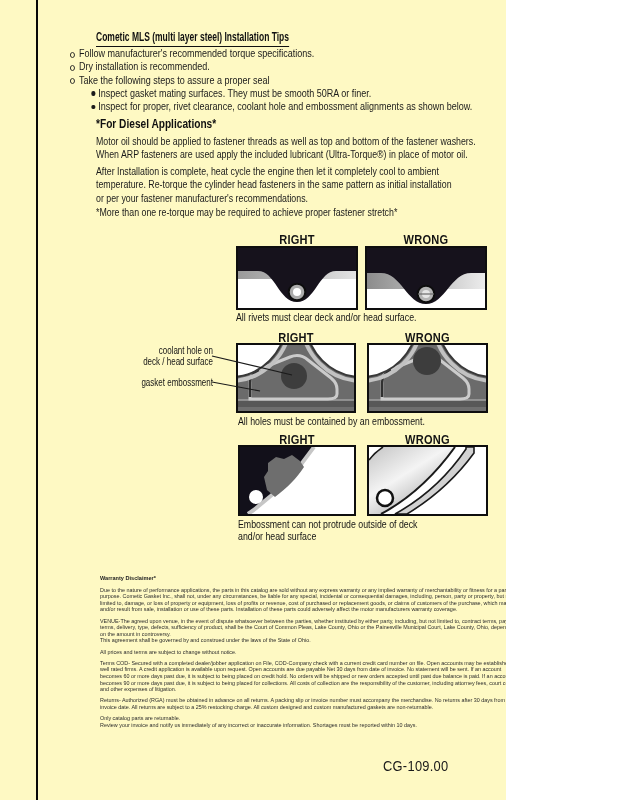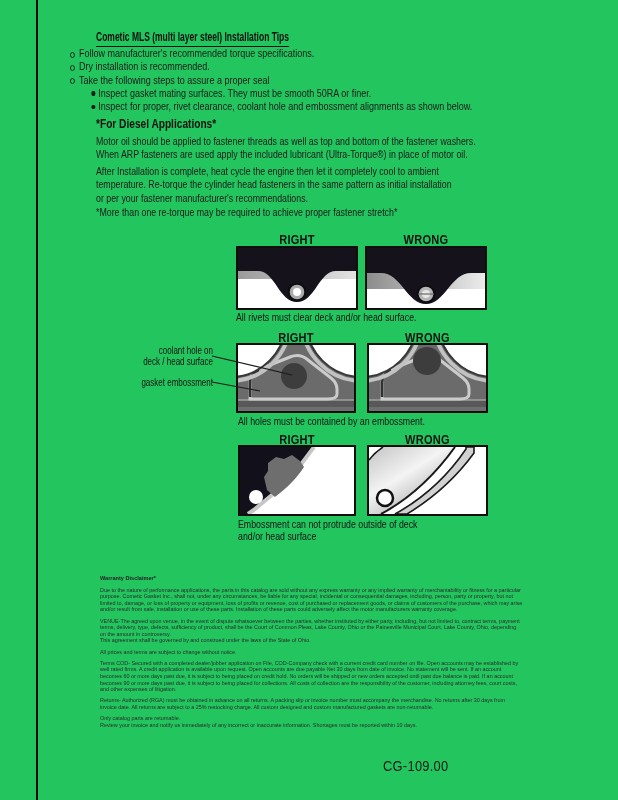--- a/index.html
+++ b/index.html
@@ -1,16 +1,16 @@
 <!DOCTYPE html>
 <html><head>
 <meta charset="utf-8">
 <style>
   html,body{margin:0;padding:0;background:#ffffff;}
-  .page{position:relative;width:618px;height:800px;background:#22c55e;
+  .page{position:relative;width:506px;height:800px;background:#fef9c3;
         font-family:"Liberation Sans",sans-serif;color:#1e1e1e;overflow:hidden;}
   .abs{position:absolute;}
 
   #scanline{left:36px;top:0;width:2px;height:800px;background:#070707;}
 
   #title{left:96px;top:30px;font-size:12.5px;font-weight:700;color:#101010;
          transform:scaleX(0.68);transform-origin:0 0;white-space:nowrap;}
   #title .u{display:inline-block;border-bottom:1.6px solid #101010;padding-bottom:1.5px;}
 
   #tips{left:70px;top:47px;width:640px;font-size:11px;line-height:13.3px;

